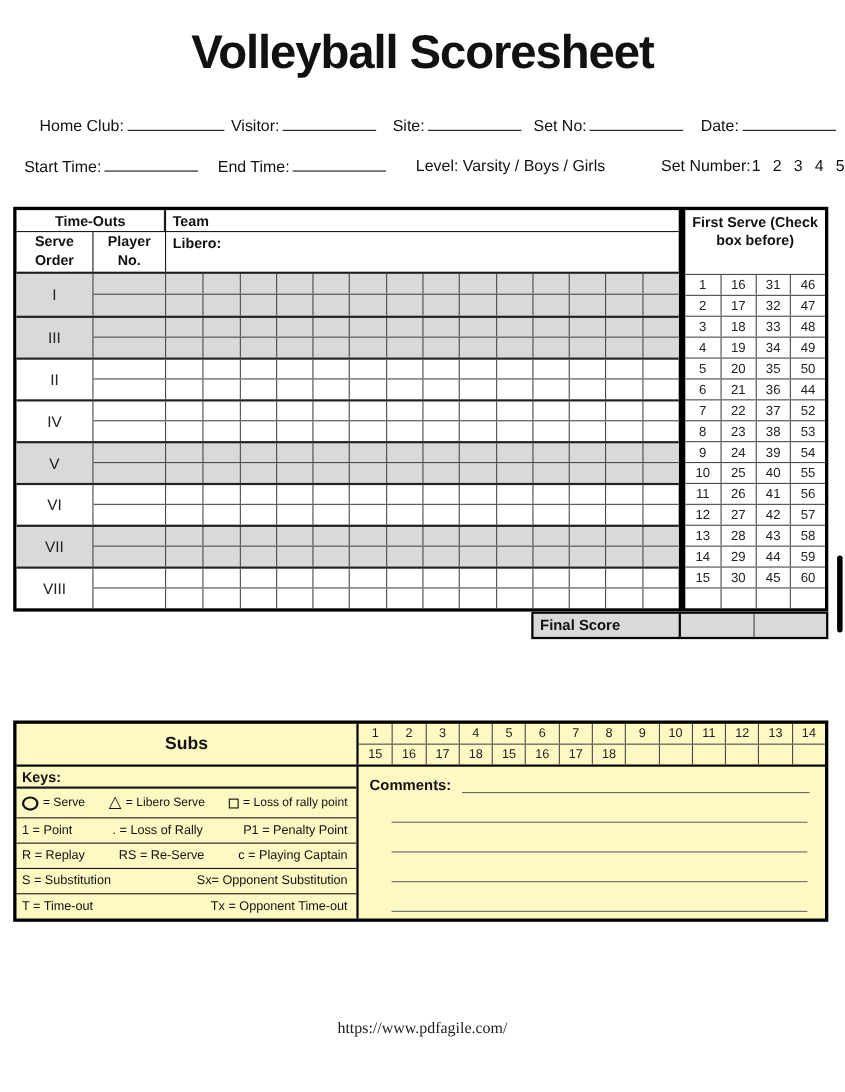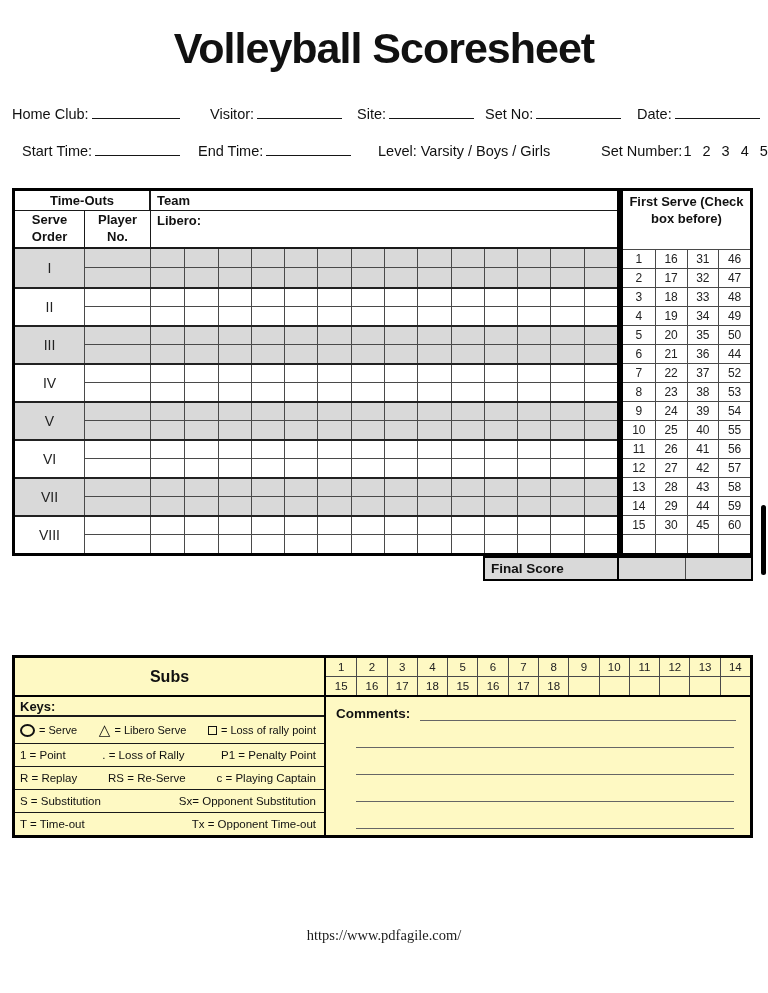--- a/index.html
+++ b/index.html
@@ -15,21 +15,21 @@
 
   .title{position:absolute;top:24px;left:0;width:100%;text-align:center;
          font-size:43px;font-weight:700;letter-spacing:-1px;}
 
   
   .fgroup{position:absolute;white-space:nowrap;font-size:14.5px;}
   .fill-line{display:inline-block;height:13px;border-bottom:1.6px solid #161616;vertical-align:baseline;margin-left:3px;}
   .w85{width:85px;} .w88{width:88px;}
   .frow1 .fgroup{top:106px;}
   .frow2 .fgroup{top:143px;}
-  .f-homeclub{left:12px;} .f-visitor{left:210px;} .f-site{left:357px;}
+  .f-homeclub{left:36px;} .f-visitor{left:210px;} .f-site{left:357px;}
   .f-setno{left:485px;}   .f-date{left:637px;}
   .f-start{left:22px;}    .f-end{left:198px;}    .f-level{left:378px;}
   .f-setnum{left:601px;}
   .setnum{display:inline-block;margin-left:11px;font-size:14.5px;}
   .setnum:first-of-type{margin-left:1px;}
 
   
   .score-area{position:absolute;top:188px;left:12px;display:flex;}
   .left-table{width:608px;border:3px solid #000;background:#fff;}
   .h1{display:flex;height:20px;border-bottom:1px solid var(--md);font-weight:700;font-size:13px;}
@@ -198,65 +198,65 @@
                   <div class="gcell"></div>
                   <div class="gcell"></div>
                   <div class="gcell"></div>
                   <div class="gcell"></div>
                   <div class="gcell"></div>
                   <div class="gcell"></div>
                 </div>
               </div>
             </div>
           </div>
+          <div class="sblock shaded">
+            <div class="serve-cell">III</div>
+            <div class="block-rows">
+              <div class="brow first">
+                <div class="player-cell"></div>
+                <div class="cellgrid">
+                  <div class="gcell"></div>
+                  <div class="gcell"></div>
+                  <div class="gcell"></div>
+                  <div class="gcell"></div>
+                  <div class="gcell"></div>
+                  <div class="gcell"></div>
+                  <div class="gcell"></div>
+                  <div class="gcell"></div>
+                  <div class="gcell"></div>
+                  <div class="gcell"></div>
+                  <div class="gcell"></div>
+                  <div class="gcell"></div>
+                  <div class="gcell"></div>
+                  <div class="gcell"></div>
+                </div>
+              </div>
+              <div class="brow">
+                <div class="player-cell"></div>
+                <div class="cellgrid">
+                  <div class="gcell"></div>
+                  <div class="gcell"></div>
+                  <div class="gcell"></div>
+                  <div class="gcell"></div>
+                  <div class="gcell"></div>
+                  <div class="gcell"></div>
+                  <div class="gcell"></div>
+                  <div class="gcell"></div>
+                  <div class="gcell"></div>
+                  <div class="gcell"></div>
+                  <div class="gcell"></div>
+                  <div class="gcell"></div>
+                  <div class="gcell"></div>
+                  <div class="gcell"></div>
+                </div>
+              </div>
+            </div>
+          </div>
           <div class="sblock">
             <div class="serve-cell">II</div>
-            <div class="block-rows">
-              <div class="brow first">
-                <div class="player-cell"></div>
-                <div class="cellgrid">
-                  <div class="gcell"></div>
-                  <div class="gcell"></div>
-                  <div class="gcell"></div>
-                  <div class="gcell"></div>
-                  <div class="gcell"></div>
-                  <div class="gcell"></div>
-                  <div class="gcell"></div>
-                  <div class="gcell"></div>
-                  <div class="gcell"></div>
-                  <div class="gcell"></div>
-                  <div class="gcell"></div>
-                  <div class="gcell"></div>
-                  <div class="gcell"></div>
-                  <div class="gcell"></div>
-                </div>
-              </div>
-              <div class="brow">
-                <div class="player-cell"></div>
-                <div class="cellgrid">
-                  <div class="gcell"></div>
-                  <div class="gcell"></div>
-                  <div class="gcell"></div>
-                  <div class="gcell"></div>
-                  <div class="gcell"></div>
-                  <div class="gcell"></div>
-                  <div class="gcell"></div>
-                  <div class="gcell"></div>
-                  <div class="gcell"></div>
-                  <div class="gcell"></div>
-                  <div class="gcell"></div>
-                  <div class="gcell"></div>
-                  <div class="gcell"></div>
-                  <div class="gcell"></div>
-                </div>
-              </div>
-            </div>
-          </div>
-          <div class="sblock shaded">
-            <div class="serve-cell">III</div>
             <div class="block-rows">
               <div class="brow first">
                 <div class="player-cell"></div>
                 <div class="cellgrid">
                   <div class="gcell"></div>
                   <div class="gcell"></div>
                   <div class="gcell"></div>
                   <div class="gcell"></div>
                   <div class="gcell"></div>
                   <div class="gcell"></div>

